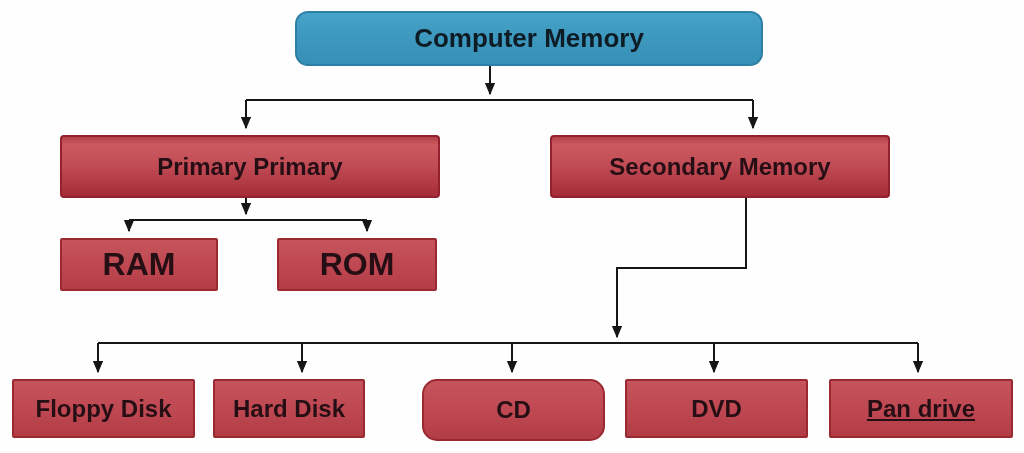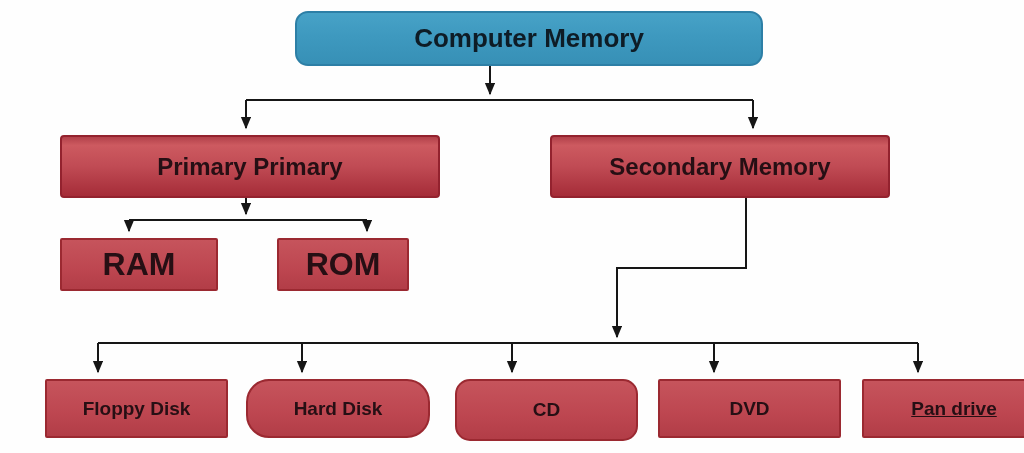--- a/index.html
+++ b/index.html
@@ -44,24 +44,24 @@
   .node-primary   { left: 60px;  top: 135px; width: 380px; height: 63px; }
   .node-secondary { left: 550px; top: 135px; width: 340px; height: 63px; }
   .node-leaf {
     background: linear-gradient(180deg, #c6545c 0%, #bd4650 60%, #b23d47 100%);
     border: 2px solid #9b2931;
     border-radius: 2px;
     color: #260f14;
     font-size: 32px;
   }
   .node-ram { left: 60px;  top: 238px; width: 158px; height: 53px; }
-  .node-rom { left: 277px; top: 238px; width: 132px; height: 53px; }
-  .node-bottom { font-size: 19px; margin-left: 33px; }
+  .node-rom { left: 277px; top: 238px; width: 160px; height: 53px; }
+  .node-bottom { font-size: 24px; }
   .node-floppy { left: 12px;  top: 379px; width: 183px; height: 59px; }
-  .node-hard   { left: 213px; top: 379px; width: 184px; height: 59px; border-radius: 23px; }
+  .node-hard   { left: 213px; top: 379px; width: 152px; height: 59px; }
   .node-cd     { left: 422px; top: 379px; width: 183px; height: 62px; border-radius: 15px; }
   .node-dvd    { left: 625px; top: 379px; width: 183px; height: 59px; text-align: center; }
   .node-pan    { left: 829px; top: 379px; width: 184px; height: 59px; text-decoration: underline; }
   .wire { stroke: #161616; stroke-width: 2; fill: none; }
 </style>
 </head>
 <body>
 
 <div class="canvas">
 

